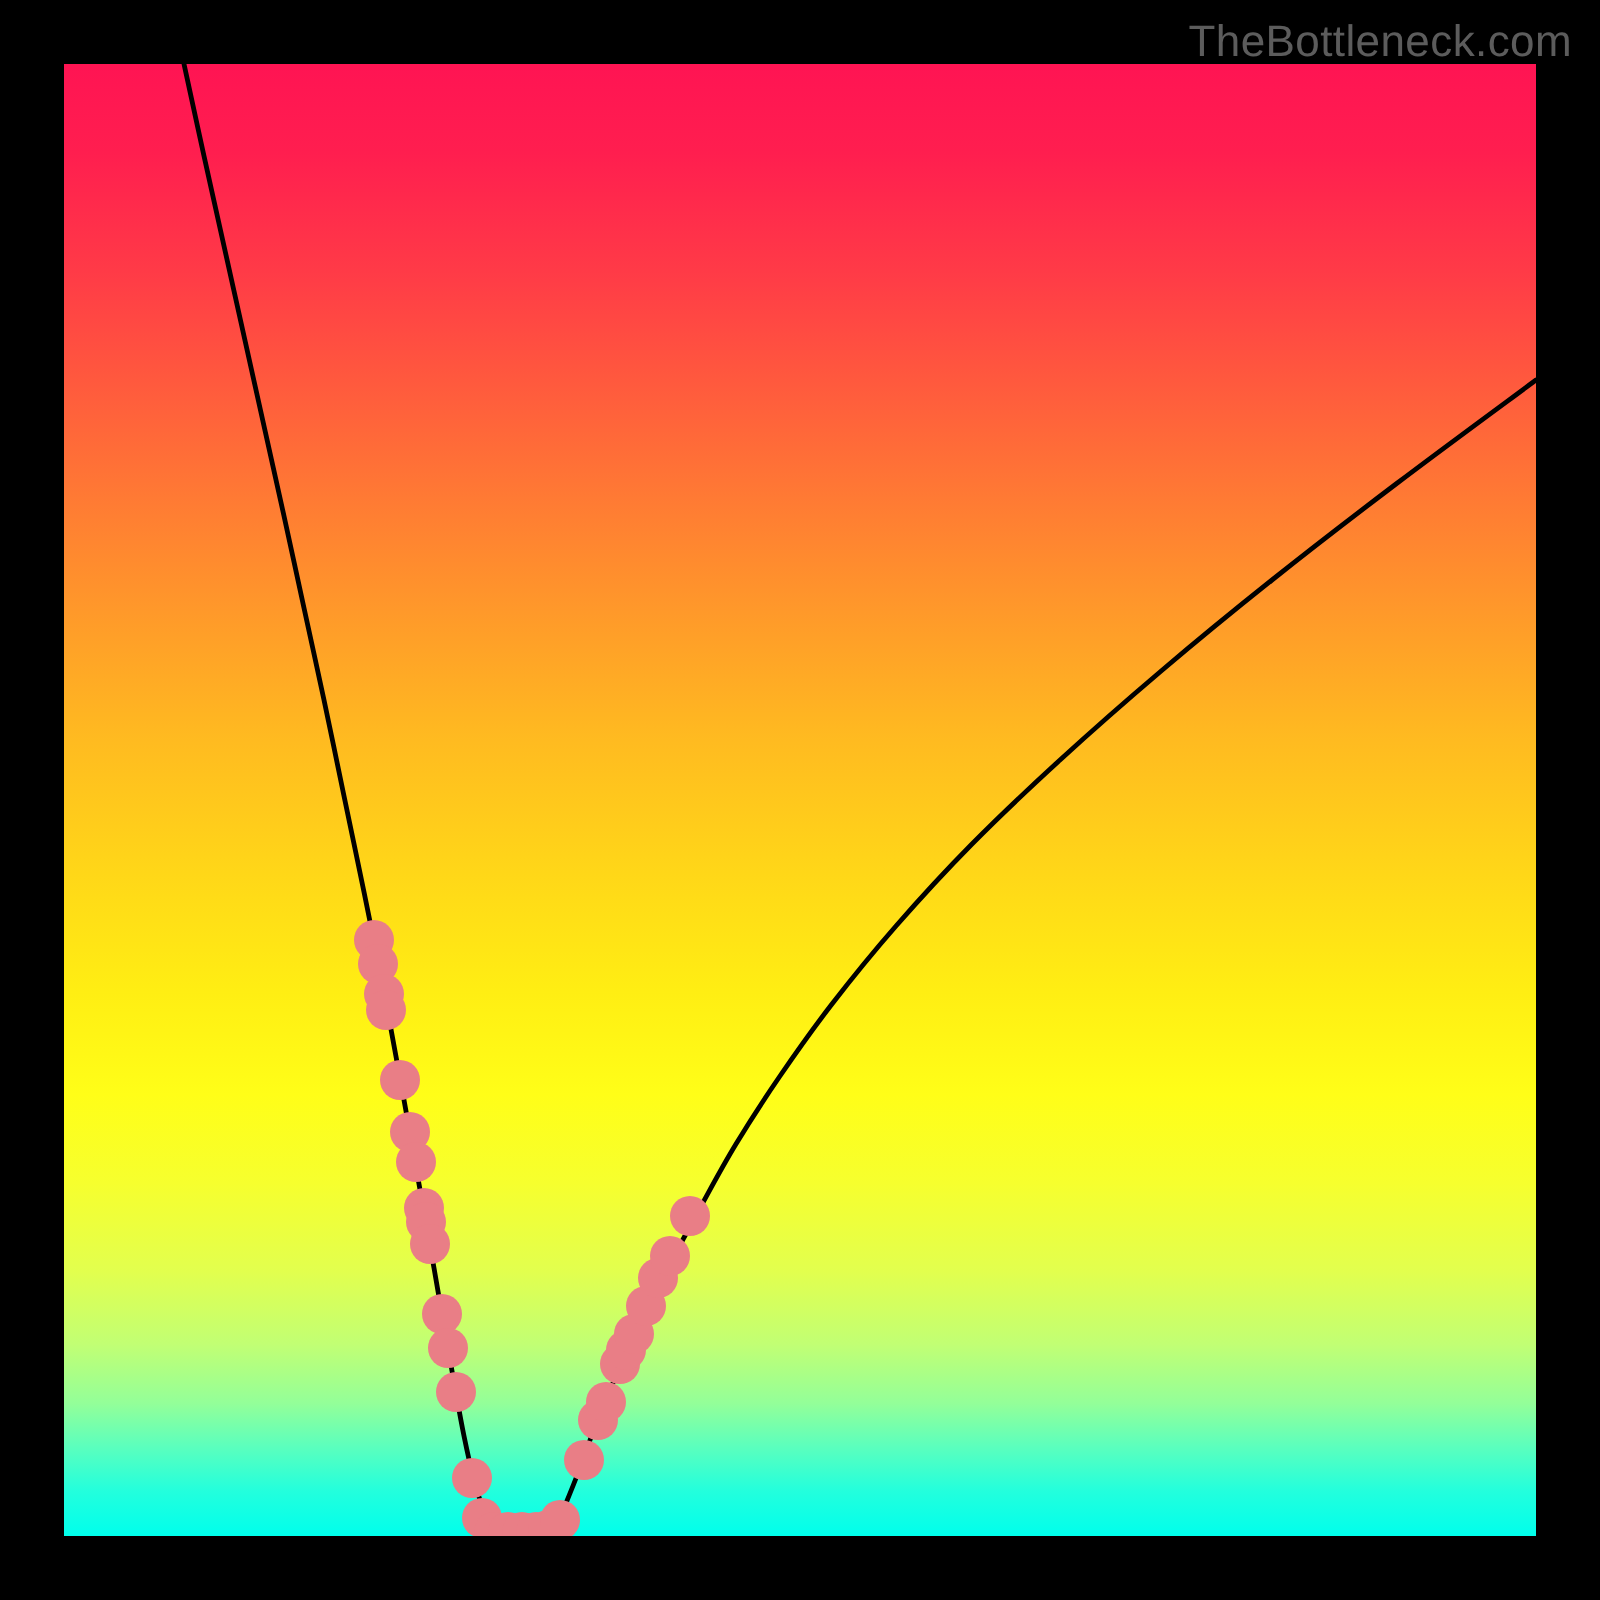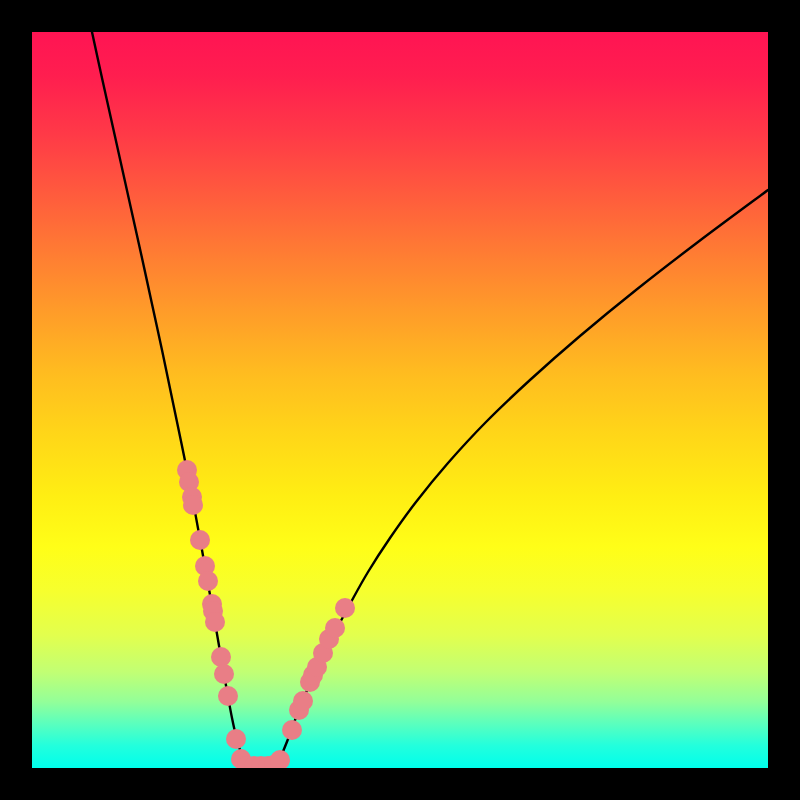--- a/index.html
+++ b/index.html
@@ -108,13 +108,14 @@
           <circle cx="278" cy="650" r="10" fill="#e97e86"></circle>
           <circle cx="281" cy="643" r="10" fill="#e97e86"></circle>
           <circle cx="285" cy="635" r="10" fill="#e97e86"></circle>
           <circle cx="291" cy="621" r="10" fill="#e97e86"></circle>
           <circle cx="297" cy="607" r="10" fill="#e97e86"></circle>
           <circle cx="303" cy="596" r="10" fill="#e97e86"></circle>
           <circle cx="313" cy="576" r="10" fill="#e97e86"></circle>
         </g>
     </svg>
   </div>
+  <div class="watermark">TheBottleneck.com</div>
 </div>
 
 </body></html>

